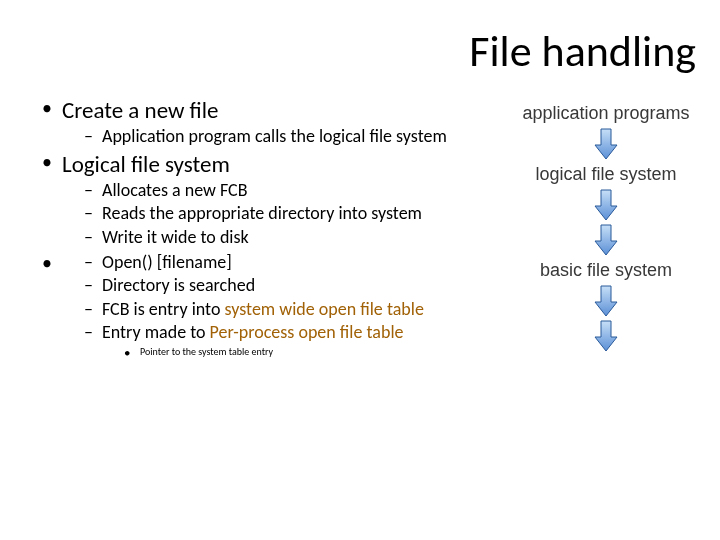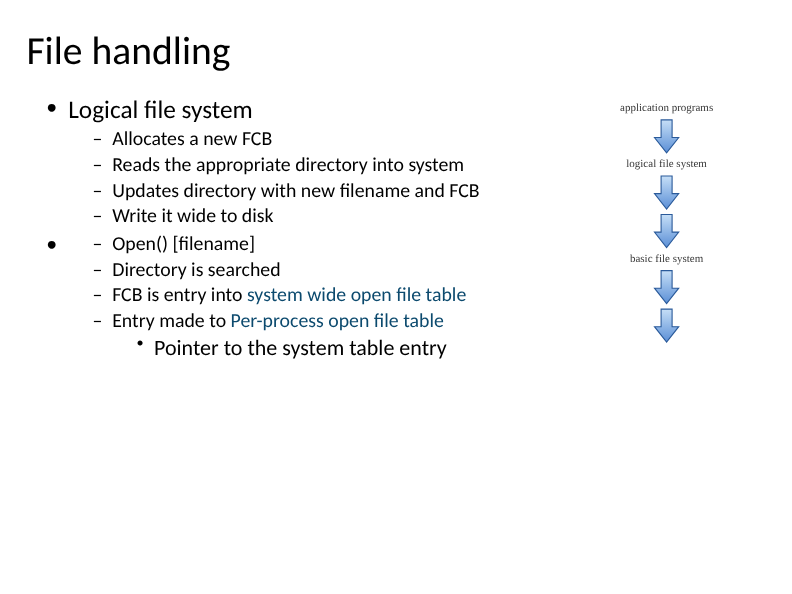--- a/index.html
+++ b/index.html
@@ -12,39 +12,39 @@
     position: relative;
     overflow: hidden;
   }
   .slide {
     width: 720px;
     height: 540px;
     position: relative;
     padding: 18px 24px 0 24px;
   }
   .title {
-    text-align: left;
-    font-size: 36px;
+    text-align: right;
+    font-size: 44px;
     font-weight: 400;
     margin-bottom: 18px;
     margin-top: 6px;
   }
   .content {
     display: flex;
     flex-direction: row;
   }
   .text-col {
     flex: 1;
     padding-right: 4px;
   }
   .diagram-col {
     width: 180px;
     padding-top: 4px;
-    font-family: Liberation Serif, serif;
-    font-size: 10px;
+    font-family: Liberation Sans, sans-serif;
+    font-size: 18px;
     color: #383838;
     text-align: center;
   }
   ul.lvl1 {
     list-style: none;
     padding-left: 18px;
   }
   ul.lvl1 > li {
     font-size: 23px;
     line-height: 1.25;
@@ -73,33 +73,33 @@
     content: "–";
     position: absolute;
     left: 0;
     top: 0;
   }
   ul.lvl3 {
     list-style: none;
     padding-left: 22px;
   }
   ul.lvl3 > li {
-    font-size: 20px;
+    font-size: 10px;
     line-height: 1.3;
     position: relative;
     padding-left: 16px;
   }
   ul.lvl3 > li::before {
     content: "•";
     position: absolute;
     left: 0;
     top: 0;
     font-size: 13px;
   }
-  .red { color: #0c4a6e; }
+  .red { color: #a16207; }
 
   .dlabel {
     margin: 3px 0 3px 0;
     white-space: nowrap;
   }
   .arrow-wrap {
     display: block;
     margin: 1px auto 1px auto;
   }
   .arrow-svg { display: block; margin: 0 auto; }
@@ -108,25 +108,30 @@
 <body>
 
 <div class="slide">
   <h1 class="title">File handling</h1>
 
   <div class="content">
 
     <div class="text-col">
       <ul class="lvl1">
         <li>
+          <span>Create a new file</span>
+          <ul class="lvl2">
+            <li><span>Application program calls the logical file system</span></li>
+          </ul>
+        </li>
+        <li>
           <span>Logical file system</span>
           <ul class="lvl2">
             <li><span>Allocates a new FCB</span></li>
             <li><span>Reads the appropriate directory into system</span></li>
-            <li><span>Updates directory with new filename and FCB</span></li>
             <li><span>Write it wide to disk</span></li>
           </ul>
         </li>
         <li>
           <ul class="lvl2">
             <li><span>Open() [filename]</span></li>
             <li><span>Directory is searched</span></li>
             <li>
               <span>FCB is entry into </span><span class="red">system wide open file table</span>
             </li>

